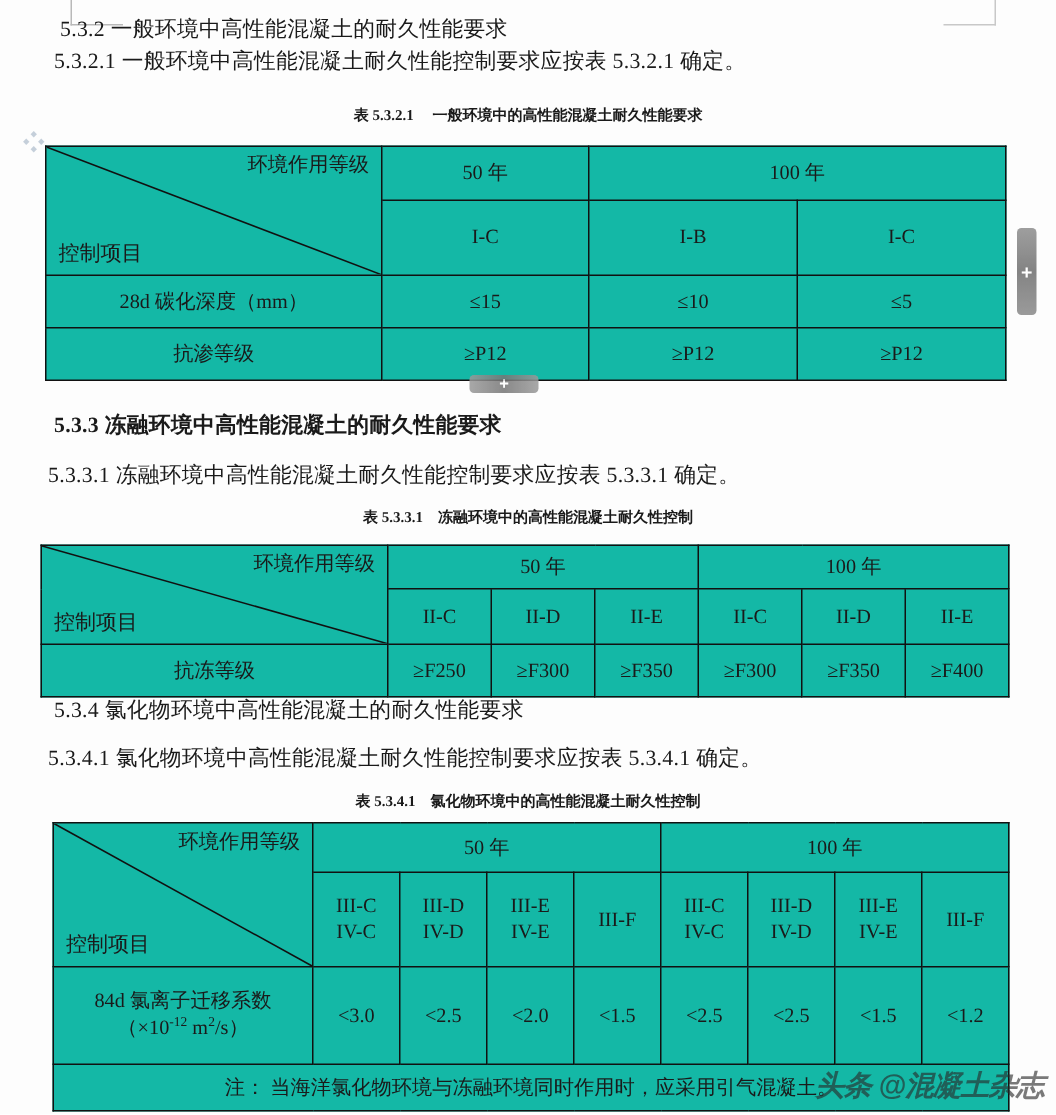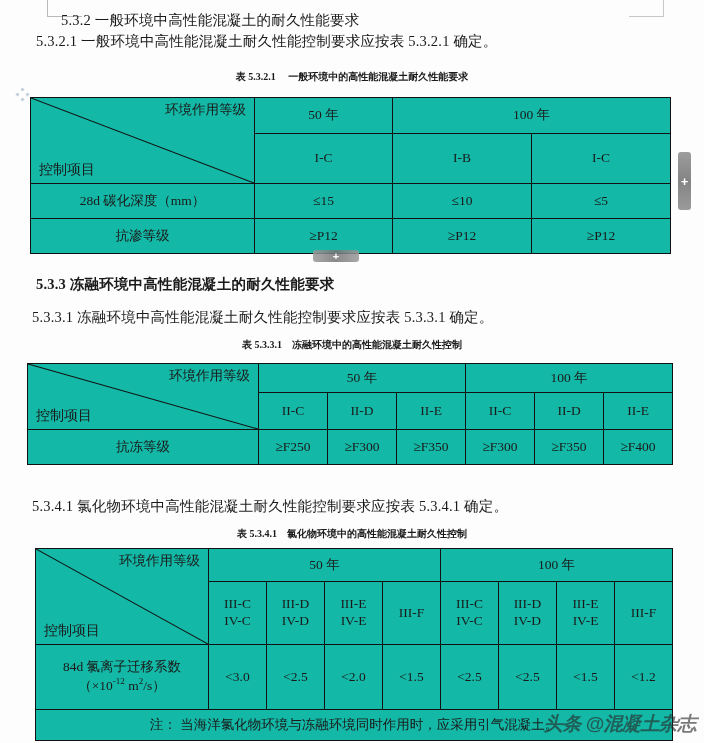--- a/index.html
+++ b/index.html
@@ -147,21 +147,21 @@
   }
 </style>
 </head>
 <body>
 
 <div class="page">
 
   <div class="corner tl"></div>
   <div class="corner tr"></div>
 
-  <div class="para" style="left:40px; top:12px;margin-left:21px;">5.3.2  一般环境中高性能混凝土的耐久性能要求</div>
+  <div class="para" style="left:40px; top:12px;">5.3.2  一般环境中高性能混凝土的耐久性能要求</div>
 
   <div class="para" style="left:36px; top:33px;">5.3.2.1  一般环境中高性能混凝土耐久性能控制要求应按表 5.3.2.1 确定。</div>
 
   <div class="caption" style="top:70px;">
     <span class="cap-strong">表 5.3.2.1</span>
     <span>&nbsp;&nbsp;&nbsp;</span>
     <span class="cap-strong">一般环境中的高性能混凝土耐久性能要求</span>
   </div>
 
   <div class="move-handle">
@@ -262,20 +262,21 @@
         <td>≥F250</td>
         <td>≥F300</td>
         <td>≥F350</td>
         <td>≥F300</td>
         <td>≥F350</td>
         <td>≥F400</td>
       </tr>
     </tbody>
   </table>
 
+  <div class="para" style="left:36px; top:466px;">5.3.4  氯化物环境中高性能混凝土的耐久性能要求</div>
 
   <div class="para" style="left:32px; top:498px;">5.3.4.1  氯化物环境中高性能混凝土耐久性能控制要求应按表 5.3.4.1 确定。</div>
 
   <div class="caption" style="top:527px;">
     <span class="cap-strong">表 5.3.4.1</span>
     <span>&nbsp;&nbsp;</span>
     <span class="cap-strong">氯化物环境中的高性能混凝土耐久性控制</span>
   </div>
 
   <table class="doc" style="left:35px; top:548px; width:637px;">

